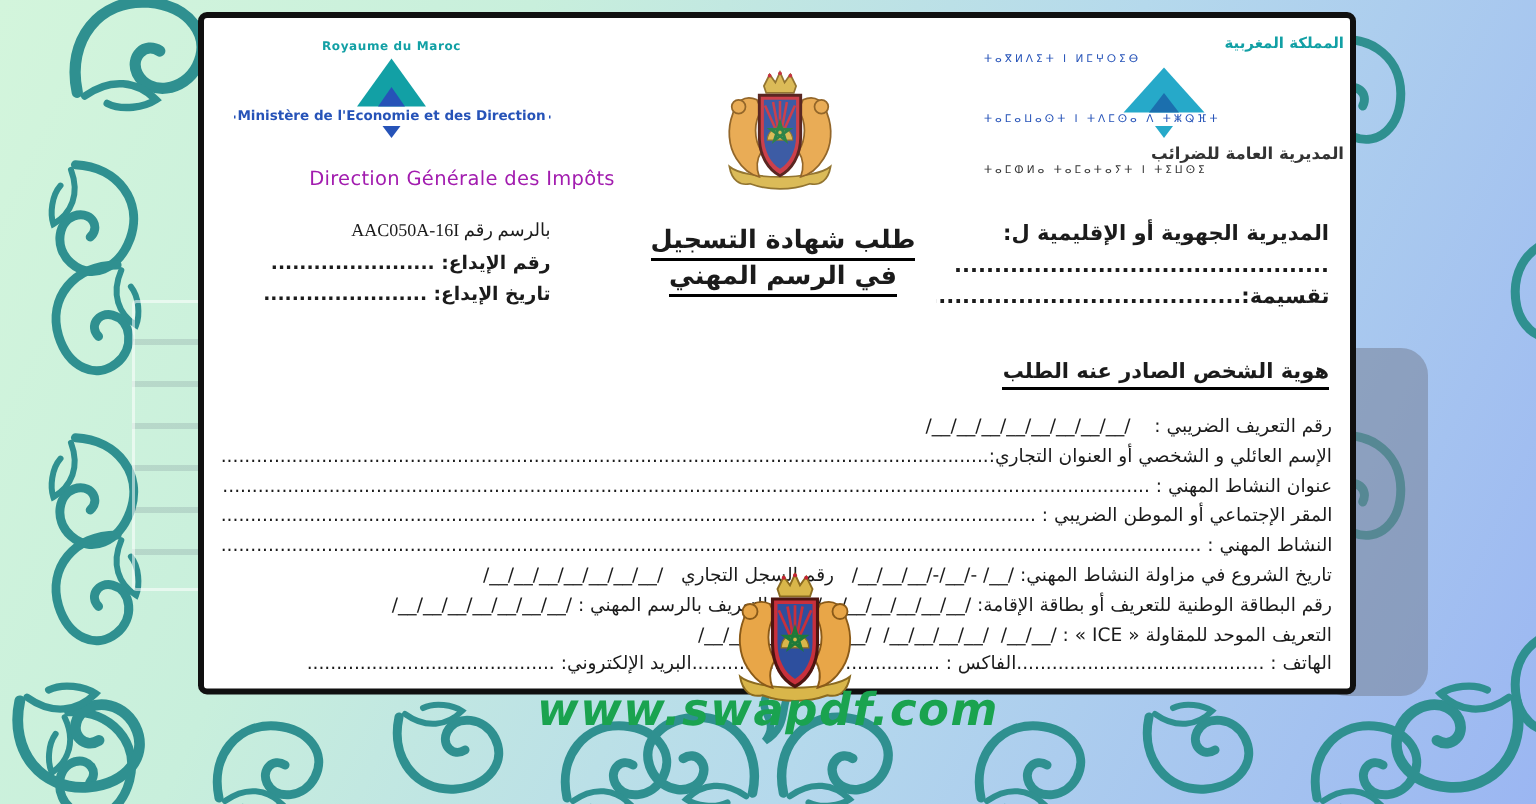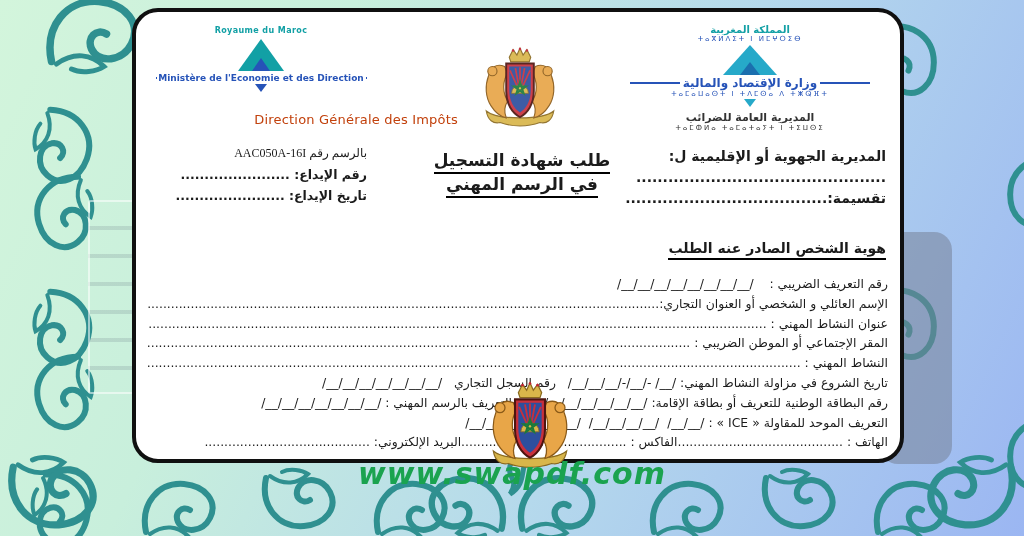--- a/index.html
+++ b/index.html
@@ -17,35 +17,35 @@
     background:repeating-linear-gradient(180deg,transparent 0 24px,rgba(90,105,120,0.18) 24px 28px);
   }
   
   .sheet-shadow{
     position:absolute;left:880px;top:232px;width:72px;height:232px;z-index:1;
     background:rgba(118,130,152,0.55);border-radius:18px;
   }
   
   .card{
     position:absolute;left:132px;top:8px;width:772px;height:455px;z-index:2;
-    background:#ffffff;border:4px solid #101010;border-radius:26px;box-sizing:border-box;
+    background:#ffffff;border:4px solid #101010;border-radius:6px;box-sizing:border-box;
   }
   
   .hdr-left{position:absolute;left:20px;top:14px;width:210px;text-align:center;}
   .h-kingdom{font-size:8px;font-weight:bold;color:#12a0a5;letter-spacing:.4px;}
   .logo-tri{position:relative;width:46px;margin:4px auto 0;}
   .tri-up{width:0;height:0;border-left:23px solid transparent;border-right:23px solid transparent;border-bottom:32px solid #12a0a5;margin:0 auto;}
   .tri-in{width:0;height:0;border-left:9px solid transparent;border-right:9px solid transparent;border-bottom:13px solid #2653b8;position:absolute;left:14px;top:19px;}
   .minline{display:flex;align-items:center;margin-top:2px;}
   .minline .rule{flex:1;height:2px;background:#2653b8;}
   .minline .mintxt{font-size:9px;font-weight:bold;color:#2653b8;white-space:nowrap;padding:0 2px;}
   .tri-dn{width:0;height:0;border-left:6px solid transparent;border-right:6px solid transparent;border-top:8px solid #2653b8;margin:1px auto 0;}
-  .h-dgi{position:absolute;left:22px;top:100px;width:300px;font-size:13px;color:#c2410c;letter-spacing:.2px;text-align:right;white-space:nowrap;}
-  
-  .hdr-right{position:absolute;right:30px;top:12px;width:240px;text-align:center;direction:rtl;}
+  .h-dgi{position:absolute;left:22px;top:100px;width:300px;font-size:13px;color:#a21caf;letter-spacing:.2px;text-align:center;white-space:nowrap;}
+  
+  .hdr-right{position:absolute;right:4px;top:12px;width:240px;direction:rtl;}
   .ar-kingdom{font-size:10px;font-weight:bold;color:#12a0a5;}
   .tif{font-size:7px;letter-spacing:2px;color:#2653b8;direction:ltr;}
   .logo-tri2{position:relative;width:54px;margin:2px auto 0;}
   .tri-up2{width:0;height:0;border-left:27px solid transparent;border-right:27px solid transparent;border-bottom:30px solid #26a9c9;margin:0 auto;}
   .tri-in2{width:0;height:0;border-left:10px solid transparent;border-right:10px solid transparent;border-bottom:13px solid #1b6fae;position:absolute;left:17px;top:17px;}
   .minline2{display:flex;align-items:center;margin-top:1px;}
   .minline2 .rule{flex:1;height:2px;background:#2653b8;}
   .minline2 .mintxt{font-size:12px;font-weight:bold;color:#2653b8;white-space:nowrap;padding:0 3px;}
   .tri-dn2{width:0;height:0;border-left:6px solid transparent;border-right:6px solid transparent;border-top:8px solid #26a9c9;margin:1px auto 0;}
   .ar-dgi{font-size:11px;font-weight:bold;color:#333;margin-top:4px;}
@@ -165,25 +165,20 @@
     <use href="#coat-sym" style="opacity:.92"></use>
   </svg>
 
   <div class="hdr-right">
     <div class="ar-kingdom">المملكة المغربية</div>
     <div class="tif">ⵜⴰⴳⵍⴷⵉⵜ ⵏ ⵍⵎⵖⵔⵉⴱ</div>
     <div class="logo-tri2">
       <div class="tri-up2"></div>
         <div class="tri-in2"></div>
     </div>
-    <div class="minline2">
-      <span class="rule"></span>
-      <span class="mintxt">وزارة الإقتصاد والمالية</span>
-      <span class="rule"></span>
-    </div>
     <div class="tif">ⵜⴰⵎⴰⵡⴰⵙⵜ ⵏ ⵜⴷⵎⵙⴰ ⴷ ⵜⵥⵕⴼⵜ</div>
     <div class="tri-dn2"></div>
     <div class="ar-dgi">المديرية العامة للضرائب</div>
     <div class="tif tif-dark">ⵜⴰⵎⵀⵍⴰ ⵜⴰⵎⴰⵜⴰⵢⵜ ⵏ ⵜⵉⵡⵙⵉ</div>
   </div>
 
   <div class="meta-left">
     <div class="model-line">بالرسم رقم  AAC050A-16I</div>
     <div class="deposit">رقم الإيداع:  .......................</div>
     <div class="deposit">تاريخ الإيداع: .......................</div>

